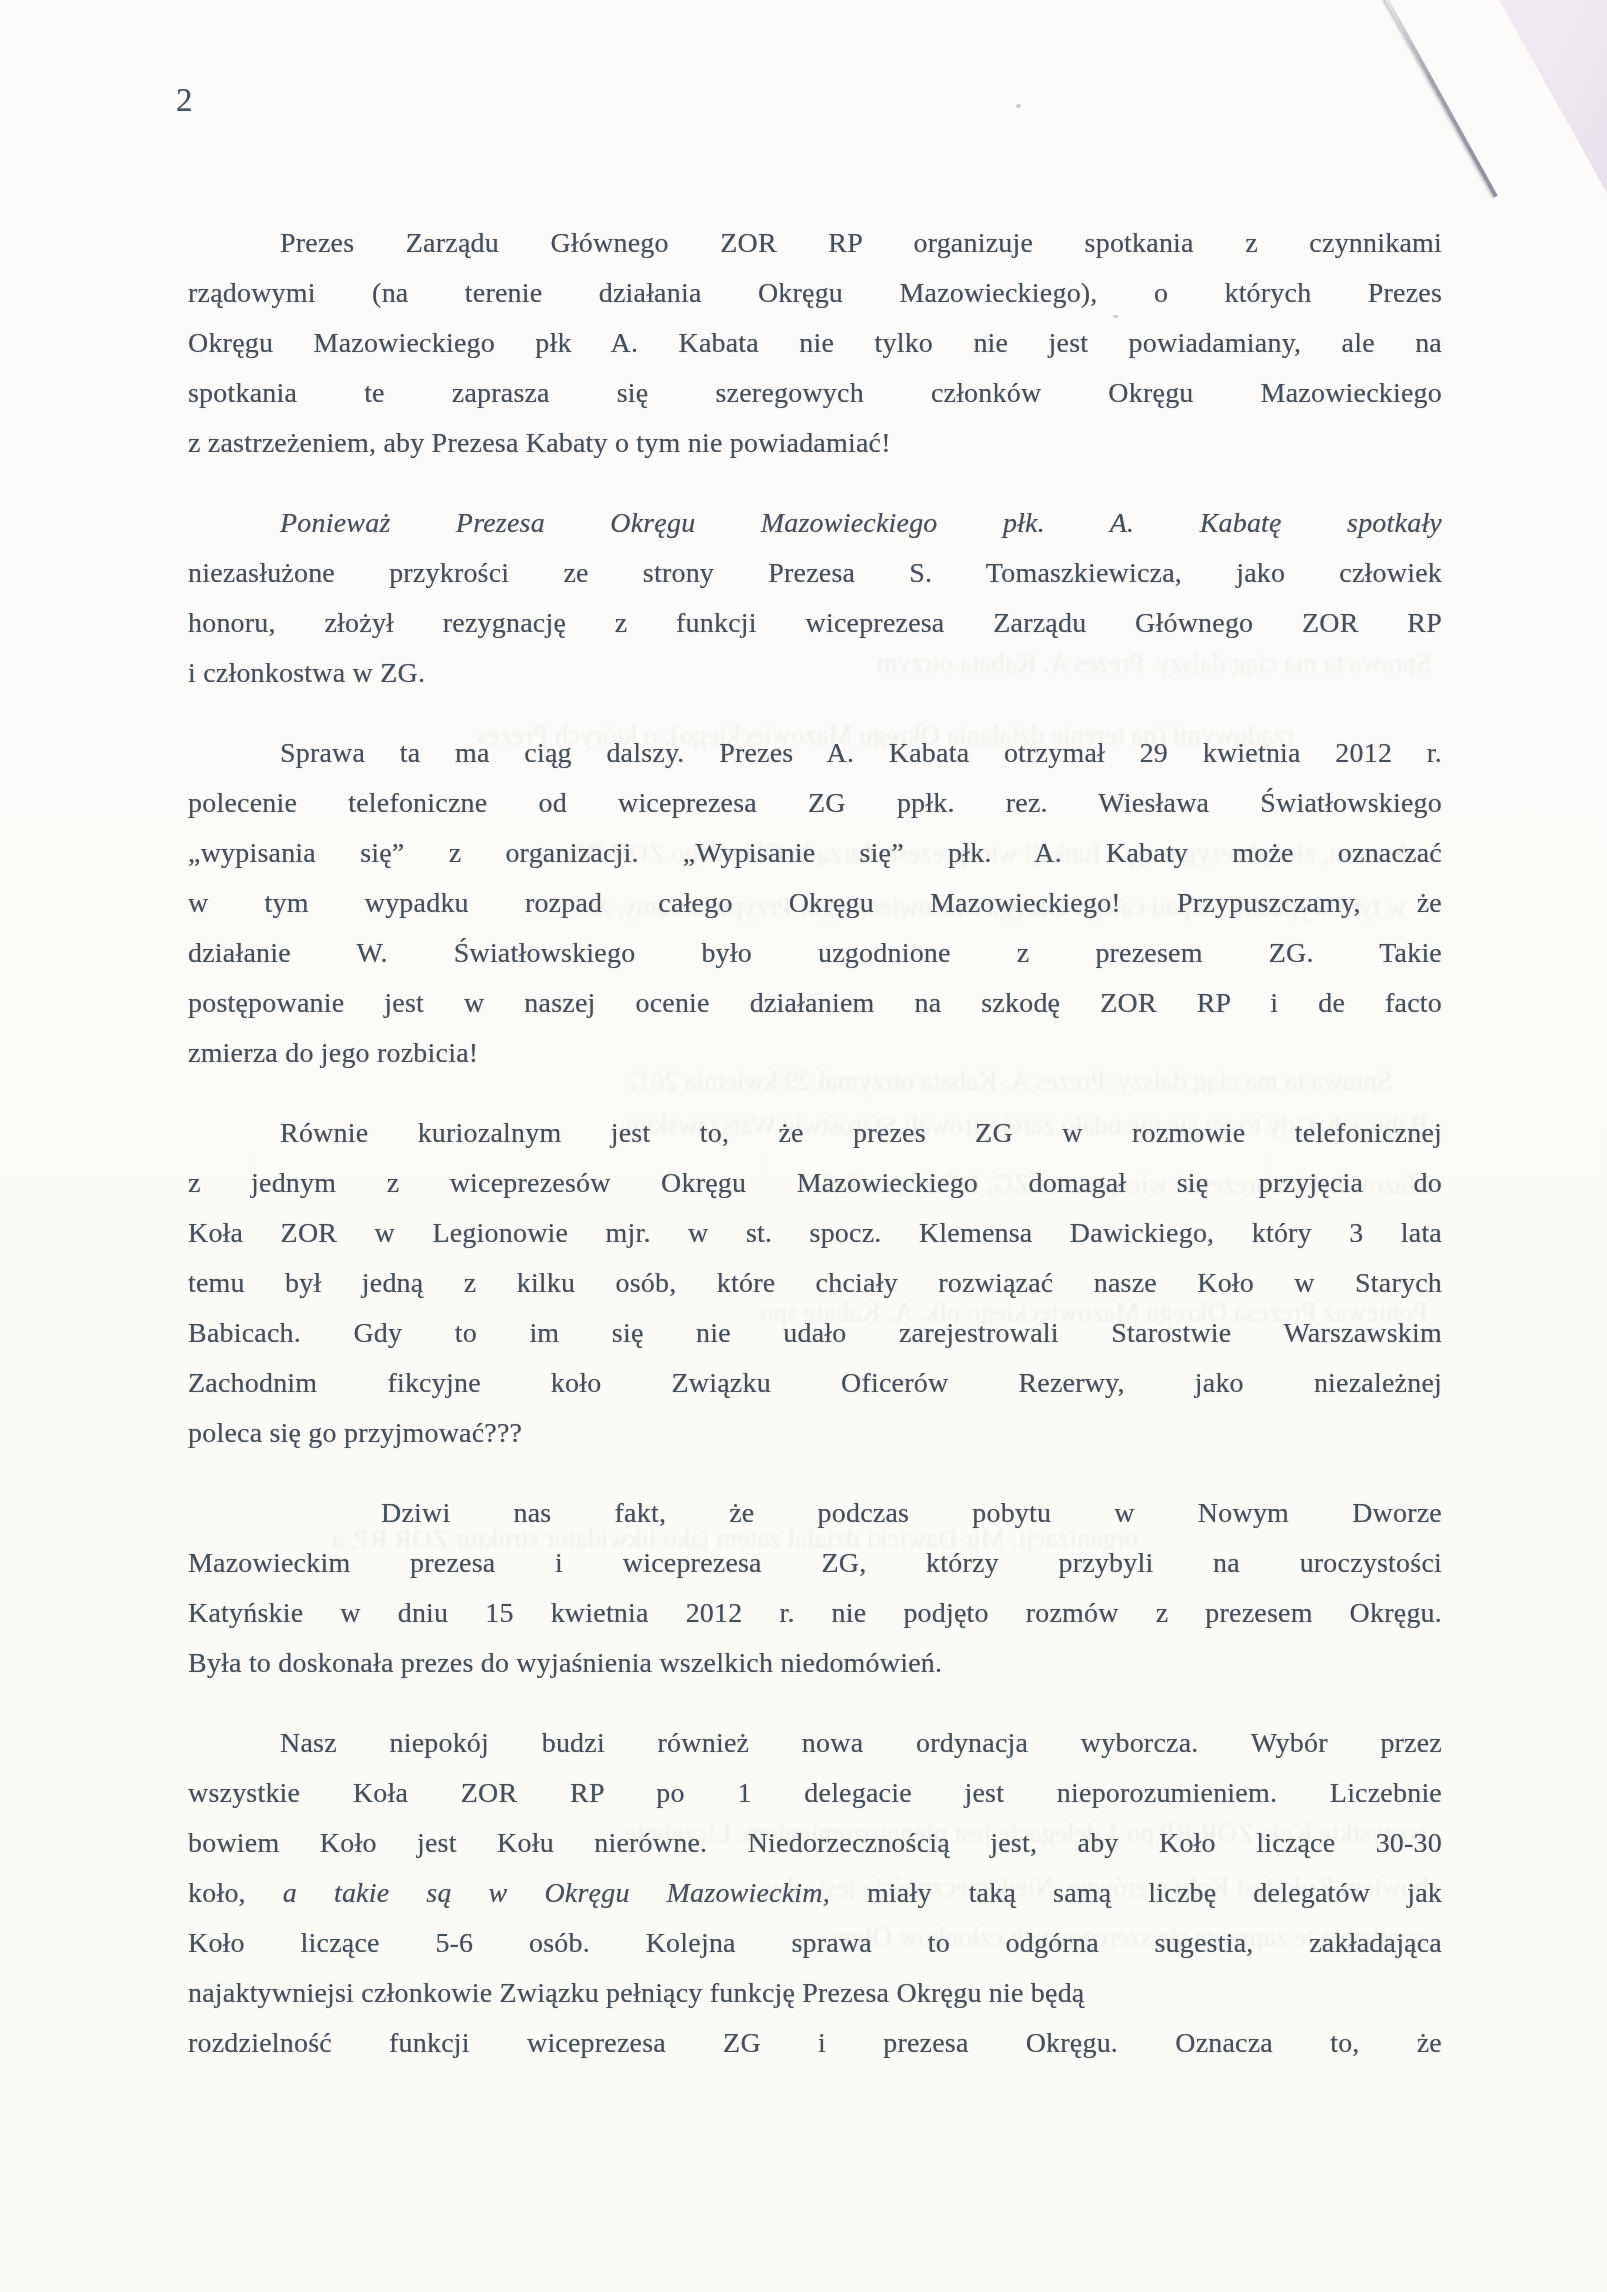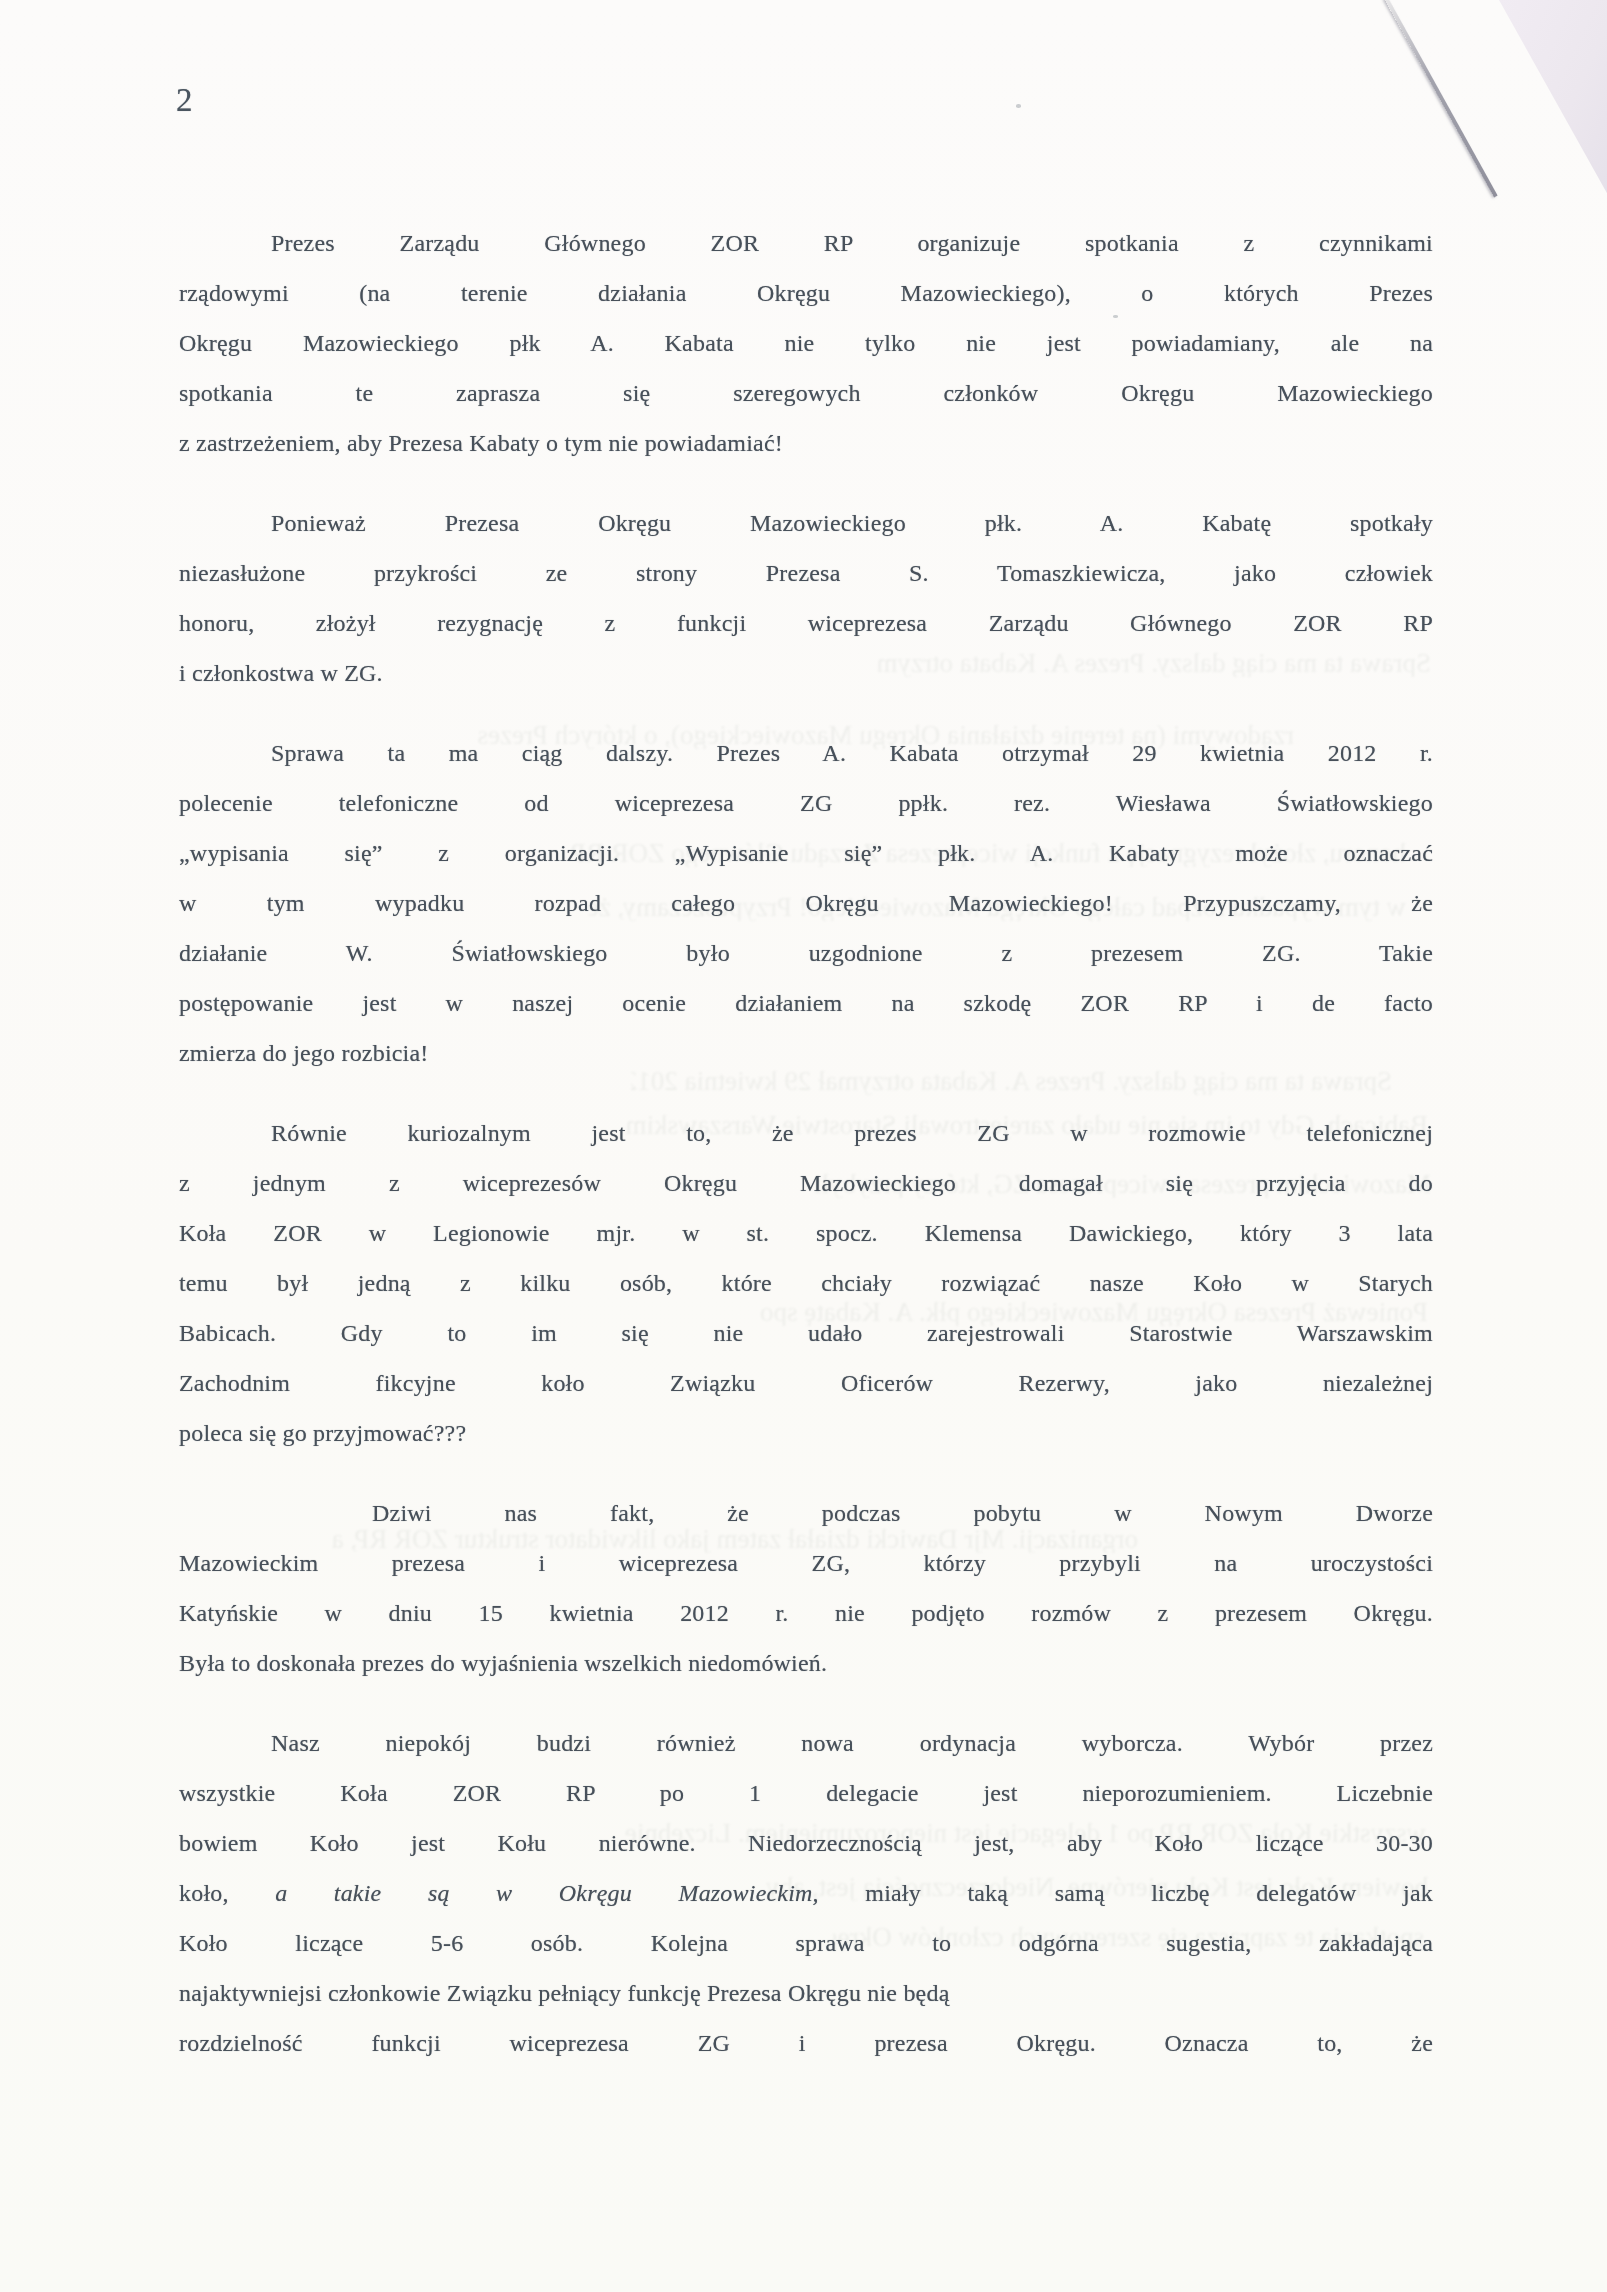--- a/index.html
+++ b/index.html
@@ -24,22 +24,22 @@
     position:absolute; top:-3.6px; right:-5.4px; width:227px; height:3.6px;
     background:linear-gradient(90deg, rgba(120,120,132,.15), var(--fold-edge) 40%, #8f8f9b);
     transform-origin:left center; transform:rotate(61deg);
     box-shadow:0 1.8px 2.7px rgba(90,90,110,.35);
   }
   .page-number{
     position:absolute; left:176px; top:82px; font-size:33px; color:#4a5560;
     text-shadow:0 0 0.9px rgba(70,80,90,.55);
   }
   .text-block{
-    position:absolute; left:179px; top:218px; width:1254px;
-    font-size:24px; line-height:50px; letter-spacing:0.2px;
+    position:absolute; left:188px; top:218px; width:1254px;
+    font-size:28px; line-height:50px; letter-spacing:0.2px;
     text-shadow:0 0 0.9px rgba(60,70,78,.55);
   }
   .para{margin:0 0 30px 0;}
   .line{text-align:justify; text-align-last:justify;}
   .line.last{text-align-last:left;}
   .it{font-style:italic;}
   
   .ghost{
     position:absolute; font-size:27px; line-height:27px; white-space:nowrap; overflow:hidden;
     color:var(--ghost); opacity:.09; filter:blur(1.3px); transform:scaleX(-1);
@@ -72,21 +72,21 @@
   <div class="speck" style="left:1113px;top:315px;width:5.4px;height:2.7px;"></div>
   <main class="text-block">
       <div class="para">
         <div class="line" style="padding-left: 92px;"><span>Prezes Zarządu Głównego ZOR RP organizuje spotkania z czynnikami</span></div>
         <div class="line"><span>rządowymi (na terenie działania Okręgu Mazowieckiego), o których Prezes</span></div>
         <div class="line"><span>Okręgu Mazowieckiego płk A. Kabata nie tylko nie jest powiadamiany, ale na</span></div>
         <div class="line"><span>spotkania te zaprasza się szeregowych członków Okręgu Mazowieckiego</span></div>
         <div class="line last"><span>z zastrzeżeniem, aby Prezesa Kabaty o tym nie powiadamiać!</span></div>
       </div>
       <div class="para">
-        <div class="line" style="padding-left: 92px;"><span>Ponieważ Prezesa Okręgu Mazowieckiego płk. A. Kabatę spotkały</span></div>
+        <div class="line" style="padding-left: 92px; font-style: italic;"><span>Ponieważ Prezesa Okręgu Mazowieckiego płk. A. Kabatę spotkały</span></div>
         <div class="line"><span>niezasłużone przykrości ze strony Prezesa S. Tomaszkiewicza, jako człowiek</span></div>
         <div class="line"><span>honoru, złożył rezygnację z funkcji wiceprezesa Zarządu Głównego ZOR RP</span></div>
         <div class="line last"><span>i członkostwa w ZG.</span></div>
       </div>
       <div class="para">
         <div class="line" style="padding-left: 92px;"><span>Sprawa ta ma ciąg dalszy. Prezes A. Kabata otrzymał 29 kwietnia 2012 r.</span></div>
         <div class="line"><span>polecenie telefoniczne od wiceprezesa ZG ppłk. rez. Wiesława Światłowskiego</span></div>
         <div class="line"><span>„wypisania się” z organizacji. „Wypisanie się” płk. A. Kabaty może oznaczać</span></div>
         <div class="line"><span>w tym wypadku rozpad całego Okręgu Mazowieckiego! Przypuszczamy, że</span></div>
         <div class="line"><span>działanie W. Światłowskiego było uzgodnione z prezesem ZG. Takie</span></div>

